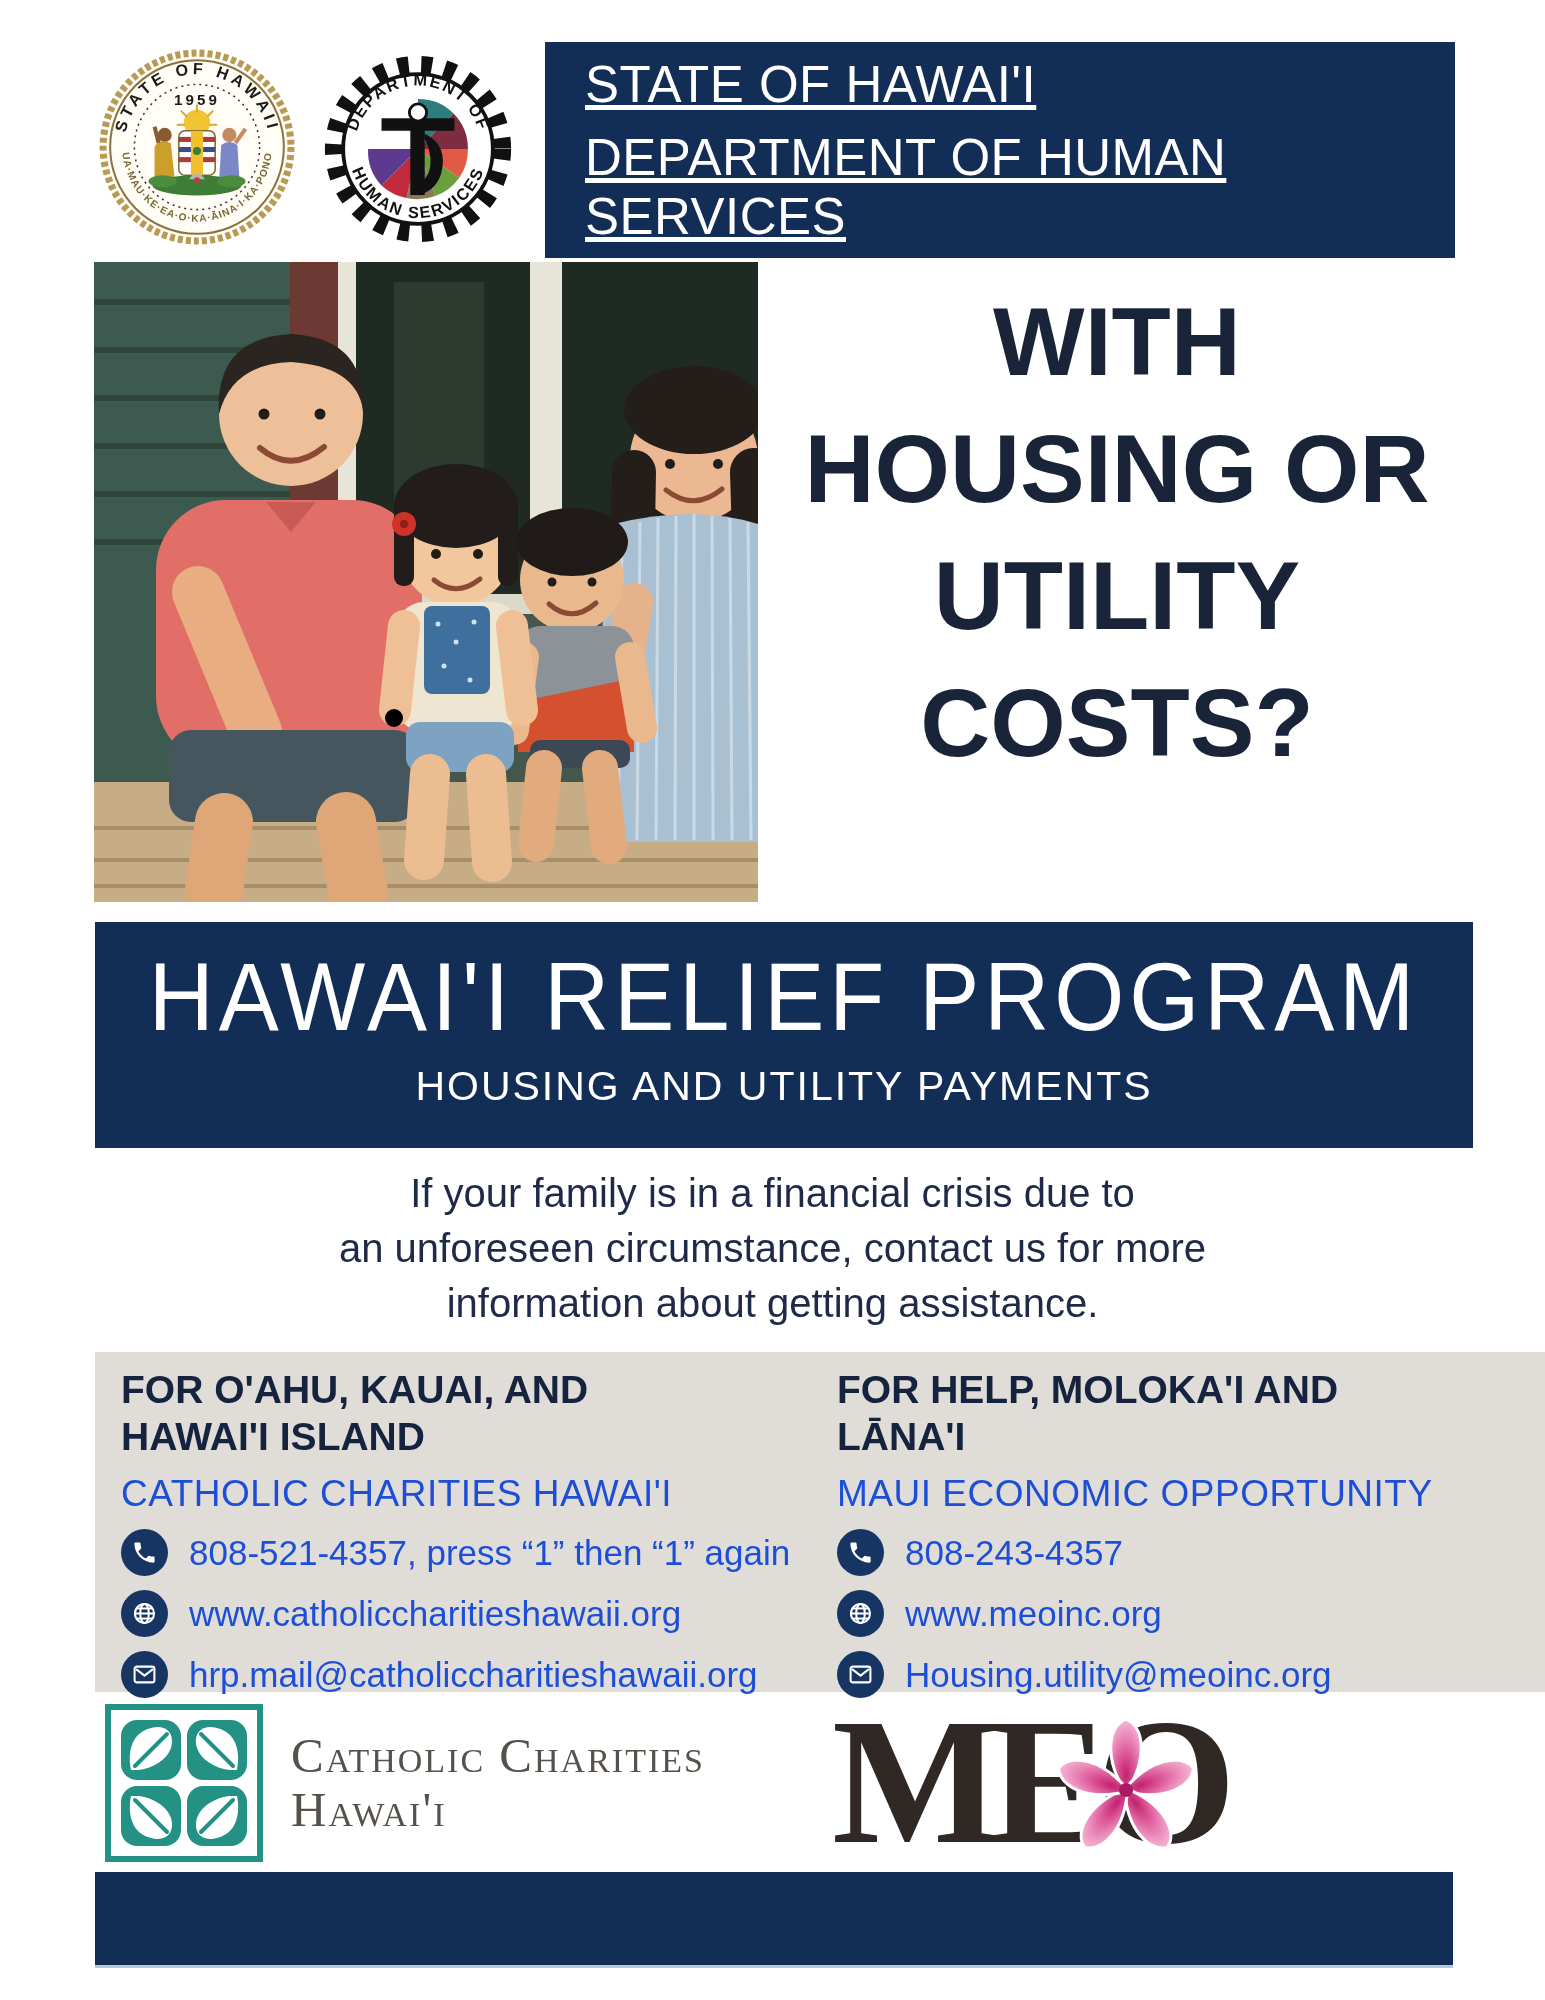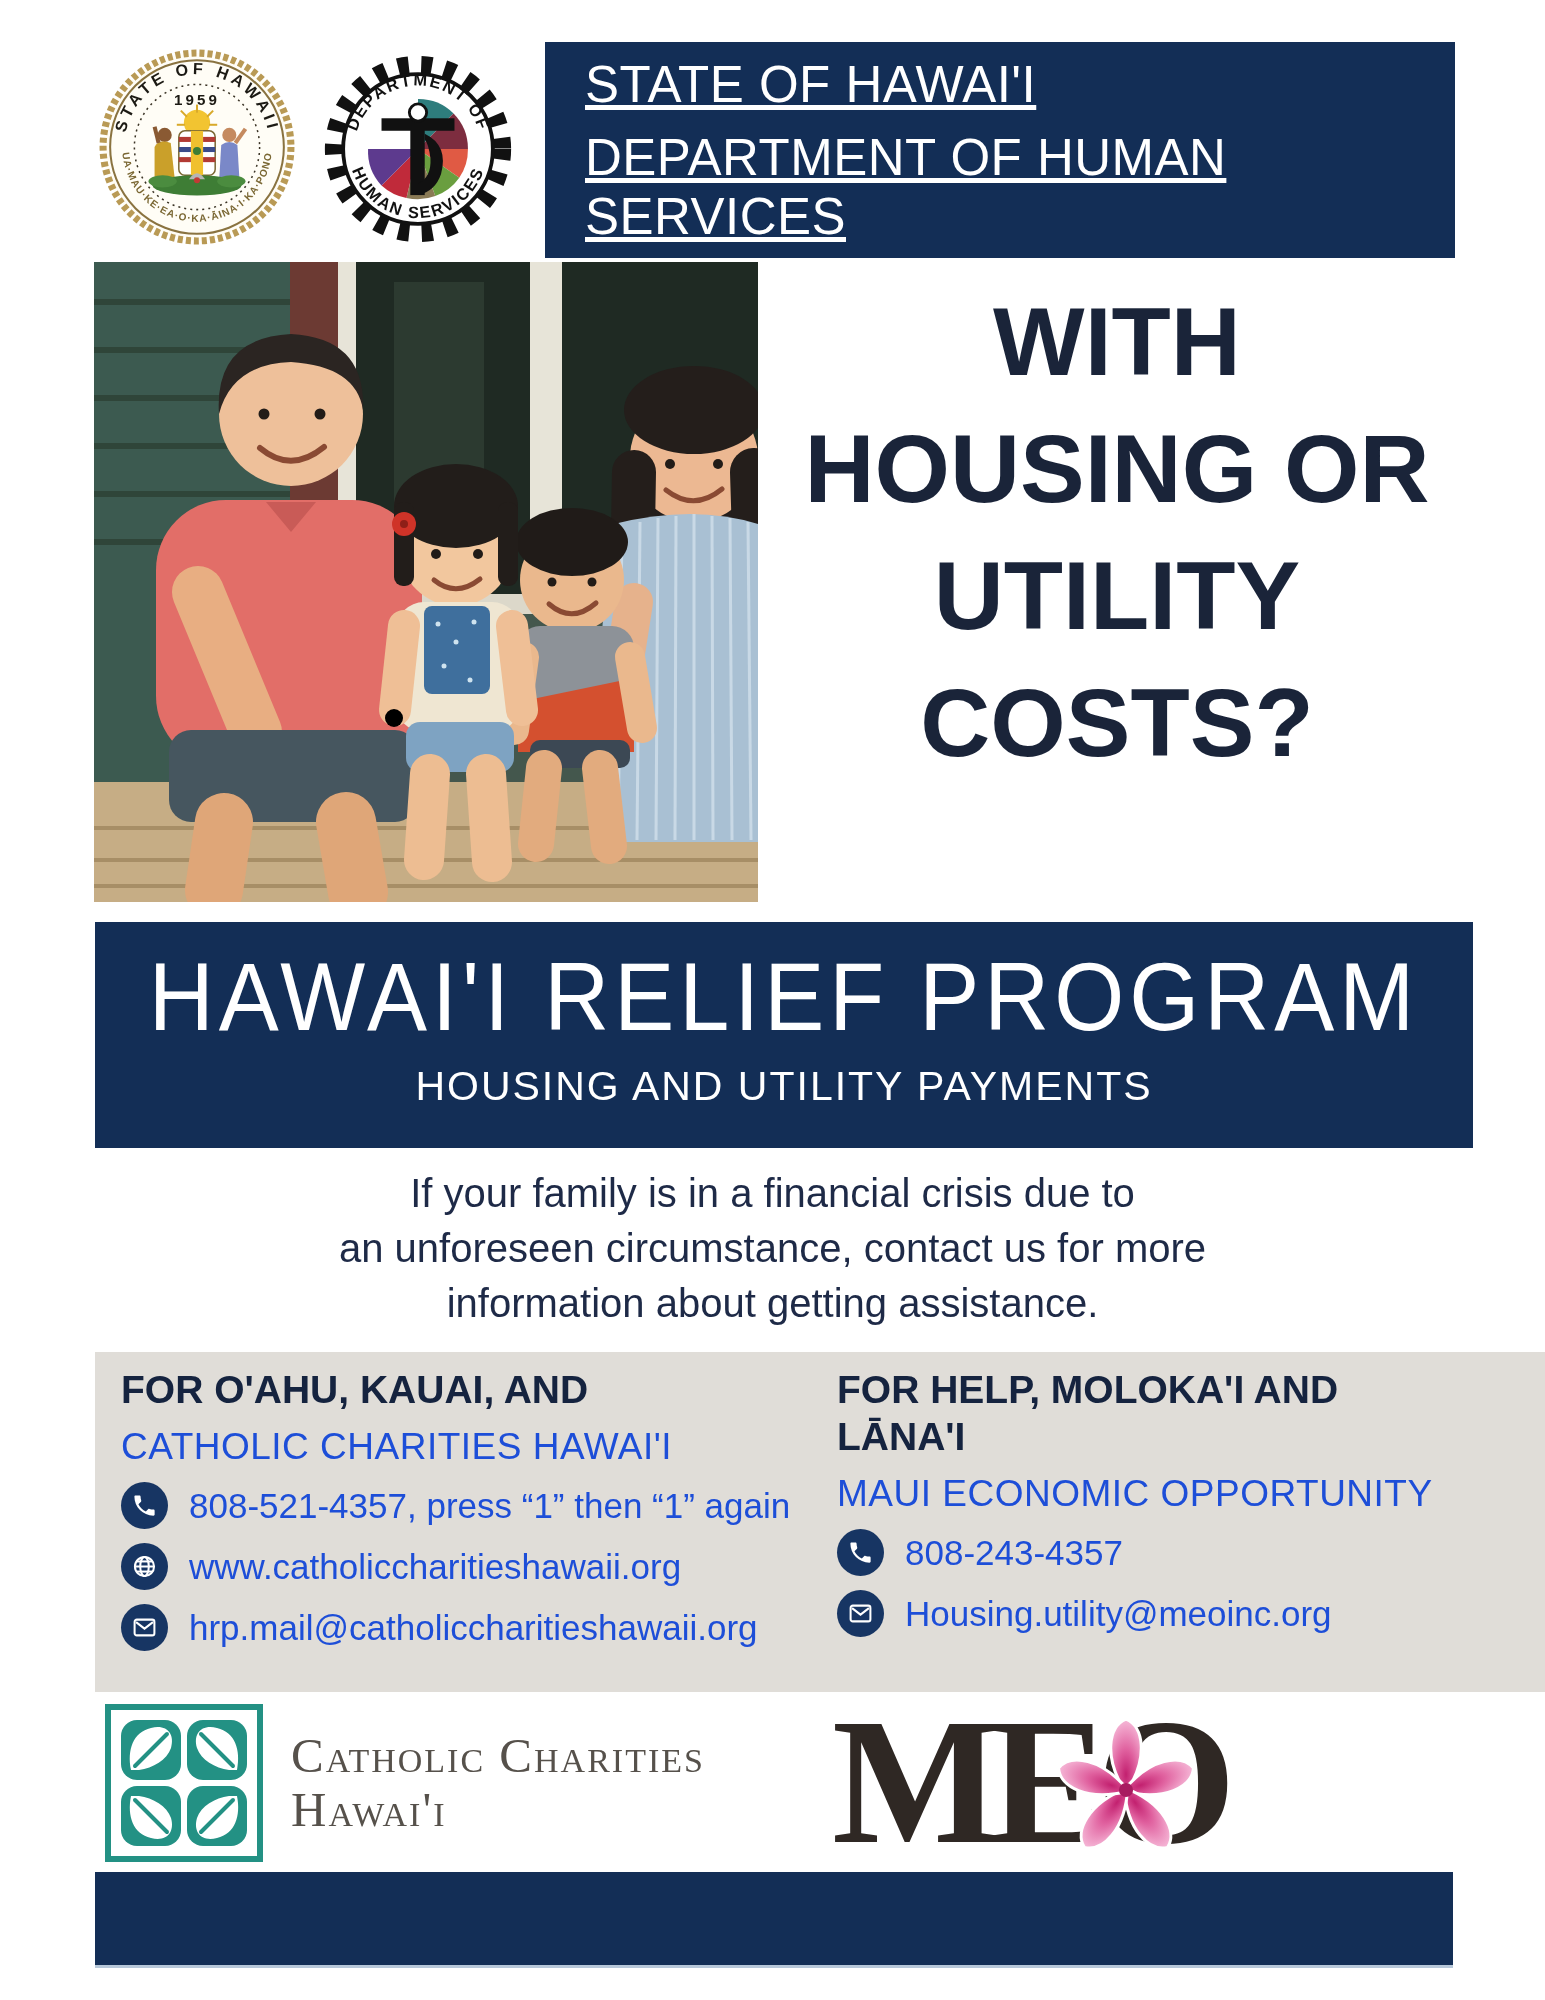--- a/index.html
+++ b/index.html
@@ -276,20 +276,21 @@
   <div class="intro">
     <div>If your family is in a financial crisis due to</div>
     <div>an unforeseen circumstance, contact us for more</div>
     <div>information about getting assistance.</div>
   </div>
 
   <div class="contact">
 
     <div class="col">
       <div class="col-heading">FOR O'AHU, KAUAI, AND</div>
+      <div class="col-heading">HAWAI'I ISLAND</div>
       <div class="org-name">CATHOLIC CHARITIES HAWAI'I</div>
       <div class="crow">
         <span class="cicon">
           <svg viewBox="0 0 24 24" width="27" height="27">
               <path d="M6.6 10.8c1.4 2.8 3.8 5.1 6.6 6.6l2.2-2.2c.3-.3.7-.4 1-.2 1.1.4 2.3.6 3.6.6.6 0 1 .4 1 1V20c0 .6-.4 1-1 1C10.6 21 3 13.4 3 4c0-.6.4-1 1-1h3.5c.6 0 1 .4 1 1 0 1.2.2 2.4.6 3.6.1.3 0 .7-.2 1l-2.3 2.2z" fill="#ffffff"></path>
             </svg>
         </span>
         <span class="crow-text">808-521-4357, press “1” then “1” again</span>
       </div>
       <div class="crow">
@@ -319,20 +320,32 @@
       <div class="col-heading">FOR HELP, MOLOKA'I AND</div>
       <div class="col-heading">LĀNA'I</div>
       <div class="org-name">MAUI ECONOMIC OPPORTUNITY</div>
       <div class="crow">
         <span class="cicon">
           <svg viewBox="0 0 24 24" width="27" height="27">
               <path d="M6.6 10.8c1.4 2.8 3.8 5.1 6.6 6.6l2.2-2.2c.3-.3.7-.4 1-.2 1.1.4 2.3.6 3.6.6.6 0 1 .4 1 1V20c0 .6-.4 1-1 1C10.6 21 3 13.4 3 4c0-.6.4-1 1-1h3.5c.6 0 1 .4 1 1 0 1.2.2 2.4.6 3.6.1.3 0 .7-.2 1l-2.3 2.2z" fill="#ffffff"></path>
             </svg>
         </span>
         <span class="crow-text">808-243-4357</span>
+      </div>
+      <div class="crow">
+        <span class="cicon">
+          <svg viewBox="0 0 24 24" width="27" height="27" fill="none" stroke="#ffffff" stroke-width="1.8">
+            <circle cx="12" cy="12" r="8.5"></circle>
+              <ellipse cx="12" cy="12" rx="3.8" ry="8.5"></ellipse>
+            <line x1="3.5" y1="12" x2="20.5" y2="12"></line>
+              <line x1="4.8" y1="7.5" x2="19.2" y2="7.5"></line>
+              <line x1="4.8" y1="16.5" x2="19.2" y2="16.5"></line>
+          </svg>
+        </span>
+        <span class="crow-text">www.meoinc.org</span>
       </div>
       <div class="crow">
         <span class="cicon">
           <svg viewBox="0 0 24 24" width="27" height="27" fill="none" stroke="#ffffff" stroke-width="1.8">
             <rect x="3.2" y="5" width="17.6" height="14" rx="2"></rect>
               <path d="M4.5 7.2 L12 13 L19.5 7.2"></path>
           </svg>
         </span>
         <span class="crow-text">Housing.utility@meoinc.org</span>
       </div>

